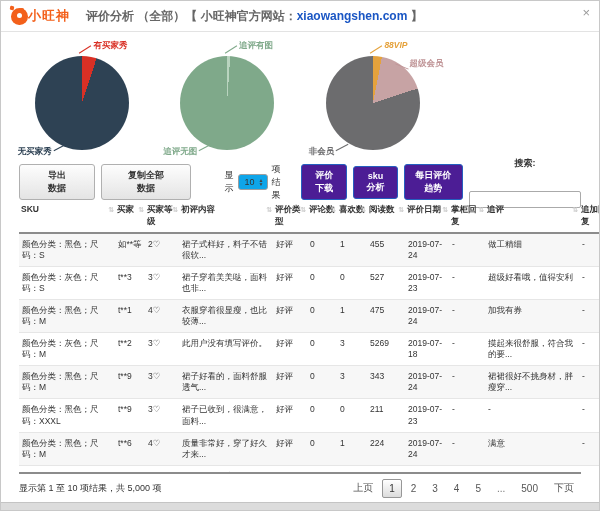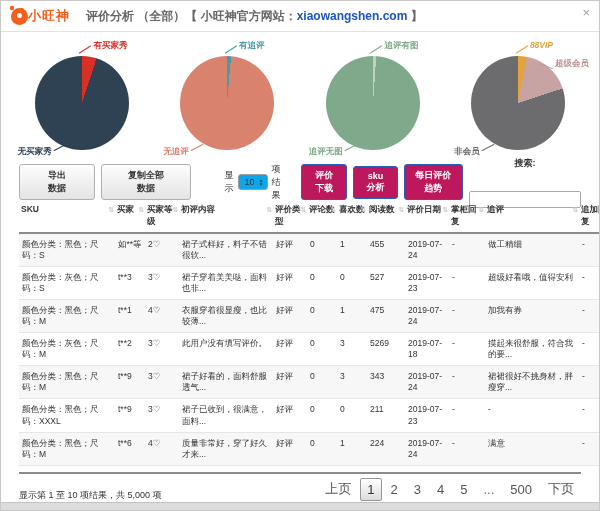--- a/index.html
+++ b/index.html
@@ -46,45 +46,45 @@
 
   
   .toolbar { flex:0 0 auto; height:36px; display:flex; align-items:center; padding:0 18px; gap:6px; }
   .btn-gray { background:linear-gradient(#fdfdfd,#e4e4e4); border:1px solid #b0b0b0; border-radius:3px;
               font-size:9px; font-weight:bold; color:#333; padding:4px 24px; cursor:pointer;
               font-family:inherit; }
   .show-group { display:flex; align-items:center; gap:4px; margin-left:28px; font-size:9px; color:#333; }
   .select-box { border:1px solid #9e9e9e; border-radius:3px; padding:2px 3px 2px 6px; display:flex;
                 align-items:center; gap:4px; font-size:9px; background:#0ea5e9; cursor:pointer; }
   .spin { display:flex; flex-direction:column; font-size:5px; line-height:4px; color:#444; }
-  .btn-blue { background:#be185d; border:1px solid #2560bf; border-radius:3px; color:#fff;
+  .btn-blue { background:#4c1d95; border:1px solid #2560bf; border-radius:3px; color:#fff;
               font-size:9px; font-weight:bold; padding:4px 9px; cursor:pointer; font-family:inherit; }
   .btn-blue.first { margin-left:10px; }
   .search-group { margin-left:auto; display:flex; align-items:center; gap:21px; font-size:9px;
                   font-weight:bold; color:#333;flex-direction:column; }
   .search-input { width:112px; height:17px; border:1px solid #aaa; border-radius:2px; font-size:9px;
                   padding:0 3px; font-family:inherit; }
 
   
   .table-wrap { flex:1 1 auto; padding:0 18px; overflow:hidden; }
   table { width:100%; border-collapse:collapse; table-layout:fixed; font-size:8.5px; color:#333; }
   thead th { text-align:left; font-size:8.5px; font-weight:bold; color:#333; padding:4px 2px;
              border-bottom:2px solid #8c8c8c; vertical-align:top; position:relative; cursor:pointer; }
   thead th .sort { position:absolute; right:1px; top:6px; color:#c9c9c9; font-size:7px; }
   tbody td { padding:5px 3px; border-bottom:1px solid #e6e6e6; vertical-align:top; line-height:1.3;
              overflow:hidden; }
   tbody tr:nth-child(odd) { background:#f7f7f7; }
   tbody tr:nth-child(even) { background:#fff; }
 
   
   .ftr { flex:0 0 auto; height:30px; border-top:2px solid #8c8c8c; margin:0 18px; display:flex;
-         align-items:flex-end; font-size:9px; color:#333; }
+         align-items:center; font-size:9px; color:#333; }
   .pager { margin-left:auto; display:flex; align-items:center; gap:2px; }
   .page-btn { padding:3px 6px; color:#555; cursor:pointer; border:1px solid transparent;
-              border-radius:2px; font-size:13px; }
+              border-radius:2px; font-size:10px; }
   .page-btn.active { border:1px solid #979797; background:linear-gradient(#fff,#dcdcdc); color:#333; }
   .page-btn.ellipsis { cursor:default; color:#777; }
   .window-bottom { flex:0 0 auto; height:8px; background:#dcdcdc; border-top:1px solid #c4c4c4; }
 </style>
 </head>
 <body>
 
 <div class="window">
 
   <div class="hdr">
@@ -94,25 +94,20 @@
     </div>
     <div class="hdr-title"><span>评价分析 （全部）【 小旺神官方网站：</span><span class="site">xiaowangshen.com</span><span> 】</span></div>
     <span class="close-x">×</span>
   </div>
 
   <div class="charts">
     <div class="chart">
       <div class="pie pie1"></div>
       <span class="plabel lbl-t c-red">有买家秀</span>
       <span class="plabel lbl-b c-navy">无买家秀</span>
-    </div>
-    <div class="chart">
-      <div class="pie pie2"></div>
-      <span class="plabel lbl-t c-teal">有追评</span>
-      <span class="plabel lbl-b c-salmon">无追评</span>
     </div>
     <div class="chart">
       <div class="pie pie3"></div>
       <span class="plabel lbl-t c-green">追评有图</span>
       <span class="plabel lbl-b c-green">追评无图</span>
     </div>
     <div class="chart">
       <div class="pie pie4"></div>
       <span class="plabel lbl-t c-gold">88VIP</span>
       <span class="plabel lbl-m c-rose">超级会员</span>

